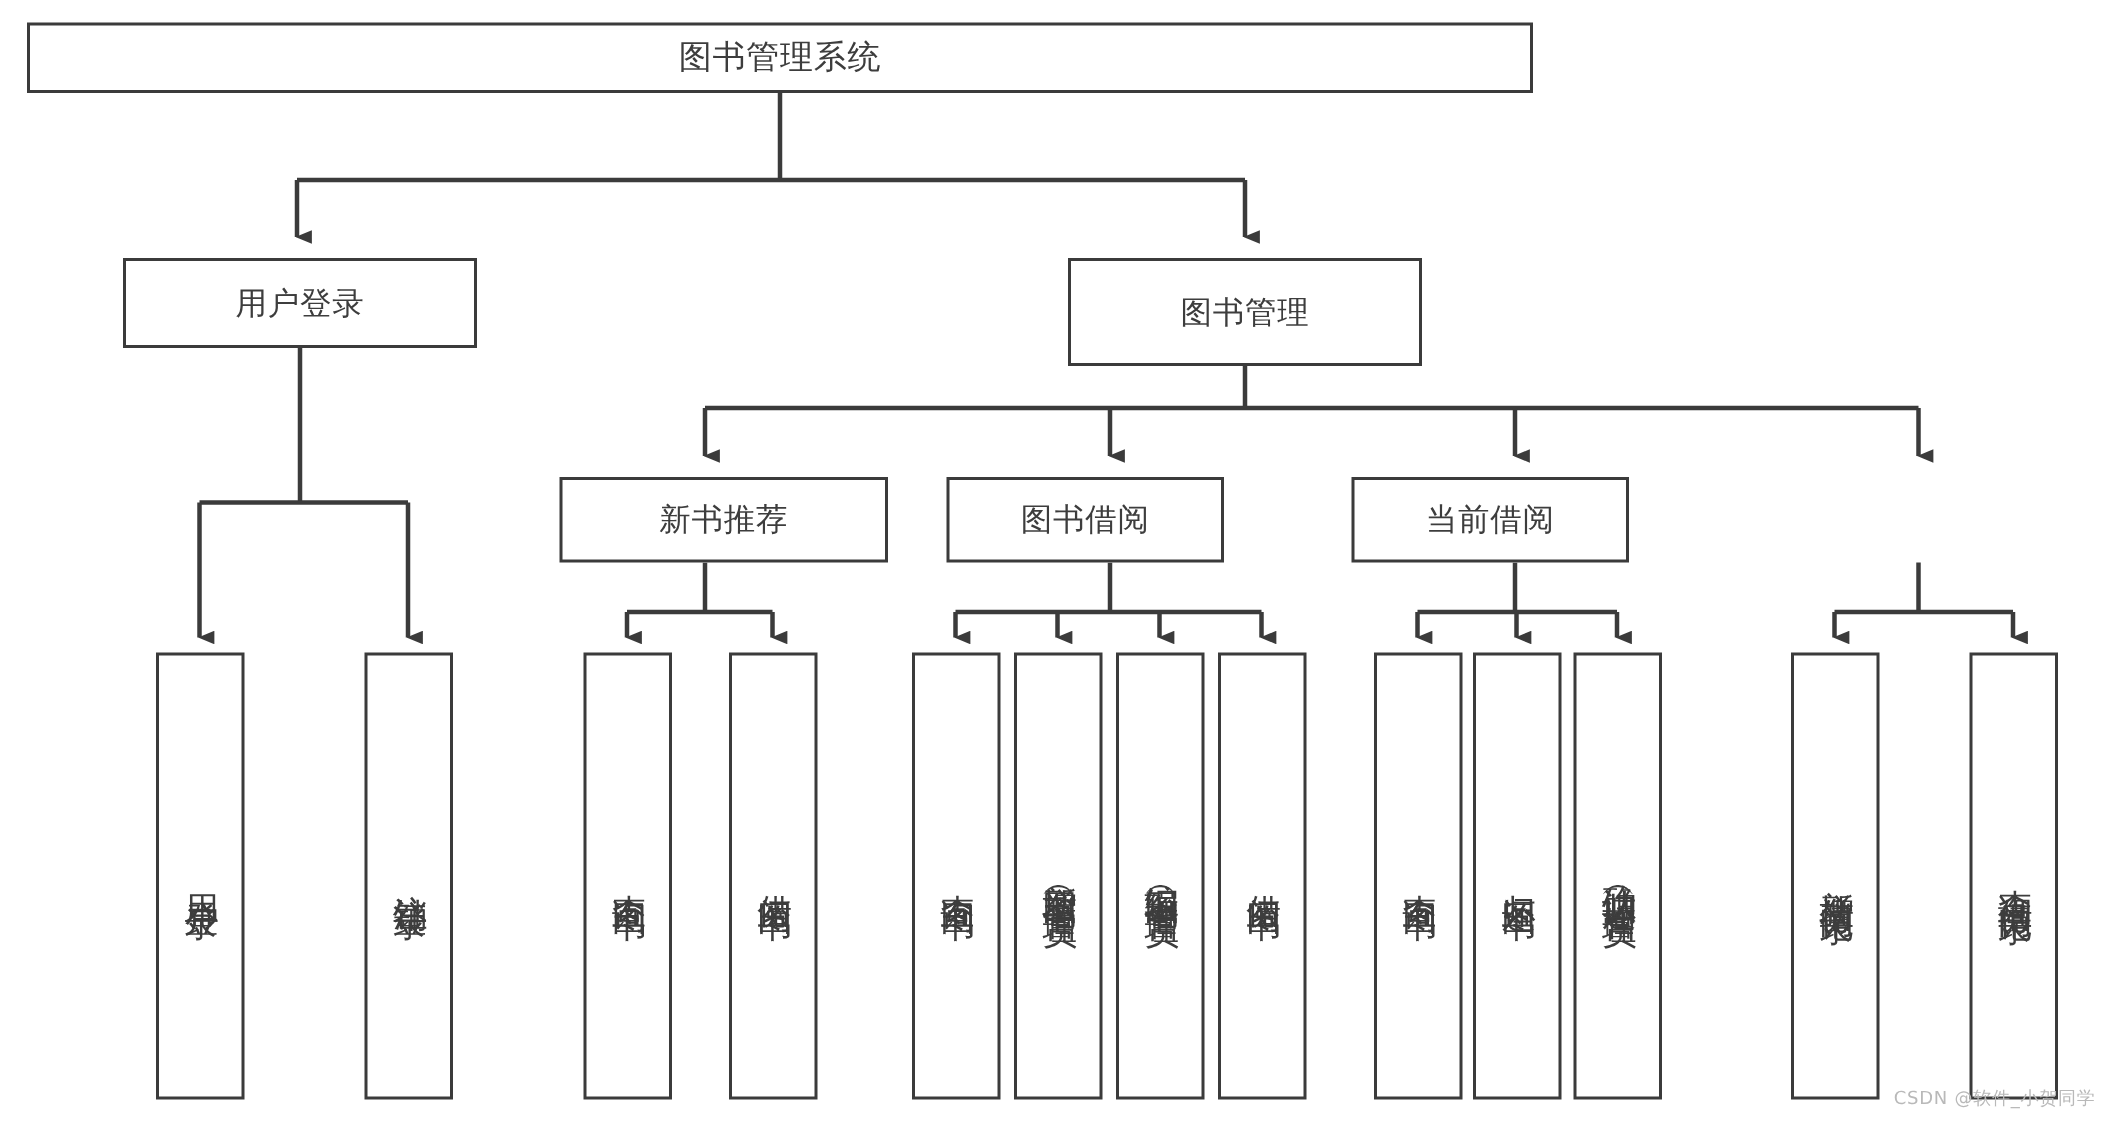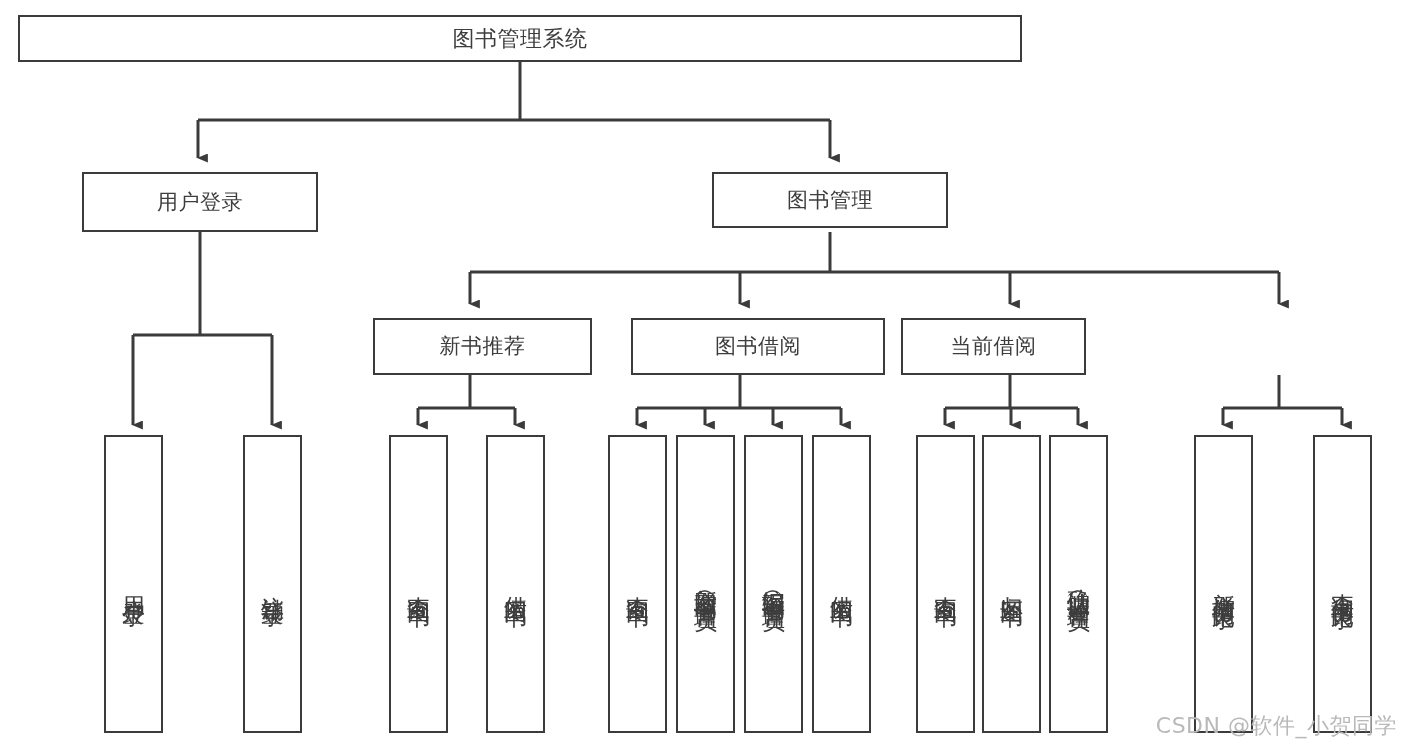--- a/index.html
+++ b/index.html
@@ -63,21 +63,21 @@
     text-orientation: upright;
     font-size: 23px;
     line-height: 1.0;
     letter-spacing: 3px;
     max-height: 100%;
   }
   .watermark {
     position: absolute;
     right: 8px;
     bottom: 6px;
-    font-size: 22px;
+    font-size: 12px;
     color: #b9b9b9;
     letter-spacing: 0.5px;
     z-index: 5;
     white-space: nowrap;
     font-family: "DejaVu Sans", "Liberation Sans", sans-serif;
   }
 </style>
 </head>
 <body>
 
@@ -134,29 +134,29 @@
   </svg>
 
   <div class="node h root" style="left:18px; top:15px; width:1004px; height:47px;">
     <span class="label">图书管理系统</span>
   </div>
 
   <div class="node h" style="left:82px; top:172px; width:236px; height:60px;">
     <span class="label">用户登录</span>
   </div>
 
-  <div class="node h" style="left:712px; top:172px; width:236px; height:56px;">
+  <div class="node h" style="left:712px; top:172px; width:236px; height:72px;">
     <span class="label">图书管理</span>
   </div>
 
   <div class="node h" style="left:373px; top:318px; width:219px; height:57px;">
     <span class="label">新书推荐</span>
   </div>
 
-  <div class="node h" style="left:631px; top:318px; width:254px; height:57px;">
+  <div class="node h" style="left:631px; top:318px; width:185px; height:57px;">
     <span class="label">图书借阅</span>
   </div>
 
   <div class="node h" style="left:901px; top:318px; width:185px; height:57px;">
     <span class="label">当前借阅</span>
   </div>
 
 
   <div class="node v" style="left:104px; top:435px; width:59px; height:298px;">
     <span class="label">用户登录</span>

